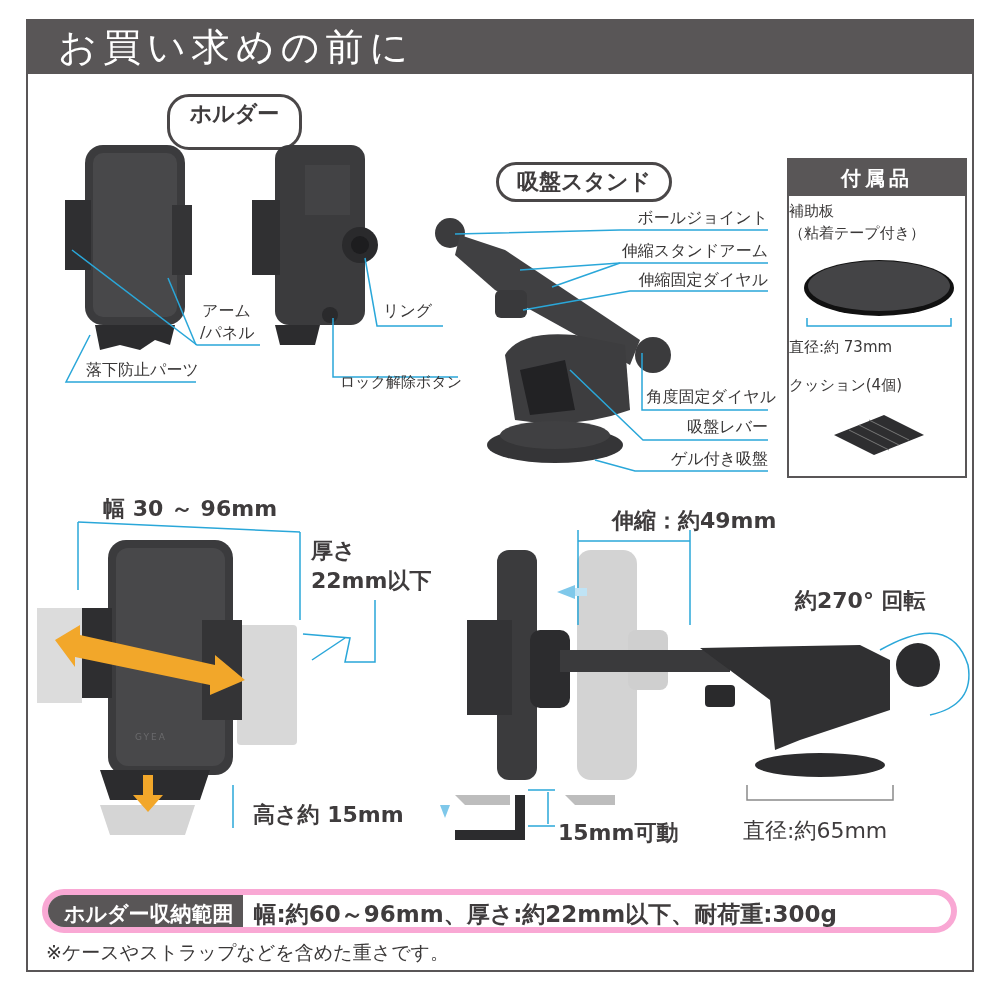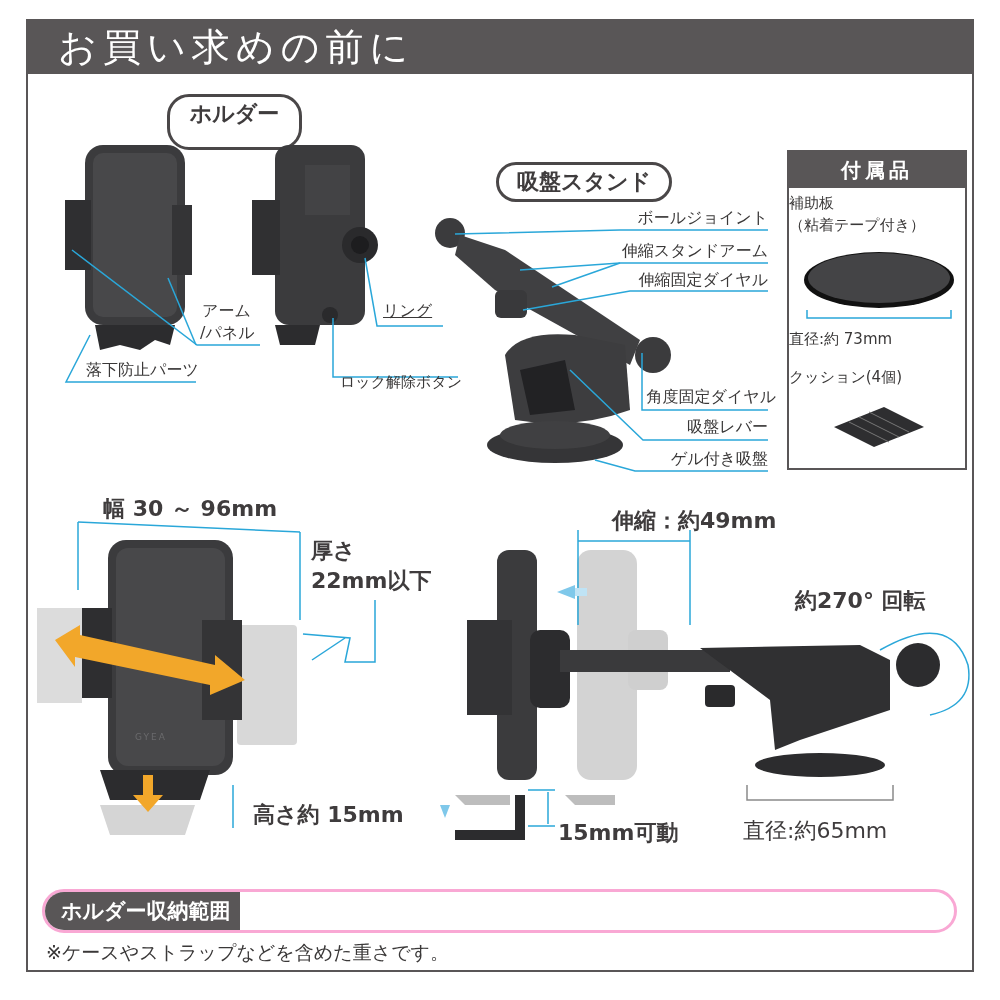--- a/index.html
+++ b/index.html
@@ -8,27 +8,27 @@
   .frame { position:absolute; left:26px; top:19px; width:948px; height:953px;
            border:2px solid #595657; box-sizing:border-box; background:#fff; }
   .header { position:absolute; left:26px; top:19px; width:948px; height:55px; background:#595657; }
   .header-title { position:absolute; left:58px; top:24px; font-size:38px; color:#ffffff;
                   letter-spacing:6px; line-height:46px; }
   .pill { position:absolute; border:3px solid #4a4748; border-radius:22px; background:#fff;
           font-weight:bold; font-size:22px; color:#3f3c3d; text-align:center; box-sizing:border-box; }
   .lbl { position:absolute; font-size:16px; color:#3a3838; white-space:nowrap; }
   .lbl-r { text-align:left; }
   .big { font-size:22px; font-weight:bold; color:#3f3c3d; }
-  .acc-box { position:absolute; left:787px; top:150px; width:180px; height:320px;
+  .acc-box { position:absolute; left:787px; top:158px; width:180px; height:320px;
              border:2px solid #595657; box-sizing:border-box; background:#fff; }
   .acc-head { height:36px; background:#595657; color:#fff; font-size:20px; text-align:center;
               line-height:36px; letter-spacing:4px; font-weight:bold; }
   .acc-text { position:absolute; width:100%; font-size:15px; color:#3a3838; }
   .spec-bar { position:absolute; left:42px; top:889px; width:915px; height:44px;
-              border:3px solid #f9a8d4; border-radius:22px; box-sizing:border-box; overflow:hidden;
+              border:6px solid #f9a8d4; border-radius:22px; box-sizing:border-box; overflow:hidden;
               display:flex; background:#fff; }
   .spec-label { background:#595657; color:#fff; font-size:21px; font-weight:bold;
                 padding:0 10px 0 16px; line-height:38px; white-space:nowrap; }
   .spec-value { font-size:23px; font-weight:bold; color:#3f3c3d; line-height:38px;
                 padding-left:10px; white-space:nowrap; }
   .note { position:absolute; left:46px; top:940px; font-size:19px; color:#3a3838; }
   svg { position:absolute; overflow:visible; }
 </style>
 </head>
 <body>
@@ -63,21 +63,21 @@
     <polyline points="168,278 196,345"></polyline>
     <polyline points="90,335 66,382 196,382"></polyline>
     <polyline points="365,258 377,326 443,326"></polyline>
     <polyline points="333,318 333,377 458,377"></polyline>
   </g>
 </svg>
 
 <div class="lbl" style="left:202px;top:301px;">アーム</div>
 <div class="lbl" style="left:200px;top:323px;">/パネル</div>
 <div class="lbl" style="left:86px;top:360px;">落下防止パーツ</div>
-<div class="lbl" style="left:383px;top:301px;text-decoration:underline;">リング</div>
+<div class="lbl" style="left:383px;top:301px;">リング</div>
 <div class="lbl" style="left:340px;top:353px;font-size:15px;margin-top:20px;">ロック解除ボタン</div>
 
 <div class="pill" style="left:496px;top:162px;width:176px;height:40px;line-height:34px;">吸盤スタンド</div>
 
 <svg style="left:425px;top:195px;" width="250" height="280" viewBox="0 0 250 280">
   <circle cx="25" cy="38" r="15" fill="#3b3b3d"></circle>
   <polygon points="35,40 80,55 215,145 205,170 70,95 30,60" fill="#404042"></polygon>
   <rect x="70" y="95" width="32" height="28" rx="6" fill="#39393b"></rect>
   <path d="M80 160 Q95 135 150 140 L200 150 L205 215 Q150 235 90 225 Z" fill="#3d3d3f"></path>
   <path d="M95 175 L140 165 L150 215 L105 220 Z" fill="#222224"></path>
@@ -195,14 +195,15 @@
   <g stroke="#8a8a8a" stroke-width="1.5" fill="none">
     <polyline points="747,785 747,800 893,800 893,785"></polyline>
   </g>
   <polygon points="557,592 575,585 575,599" fill="#7fc8ea"></polygon>
   <rect x="575" y="588" width="12" height="8" fill="#bfe3f5"></rect>
   <polygon points="440,805 445,818 450,805" fill="#7fc8ea"></polygon>
 </svg>
 
 <div class="spec-bar">
   <div class="spec-label">ホルダー収納範囲</div>
+  <div class="spec-value">幅:約60～96mm、厚さ:約22mm以下、耐荷重:300g</div>
 </div>
 <div class="note">※ケースやストラップなどを含めた重さです。</div>
 
 </body></html>

